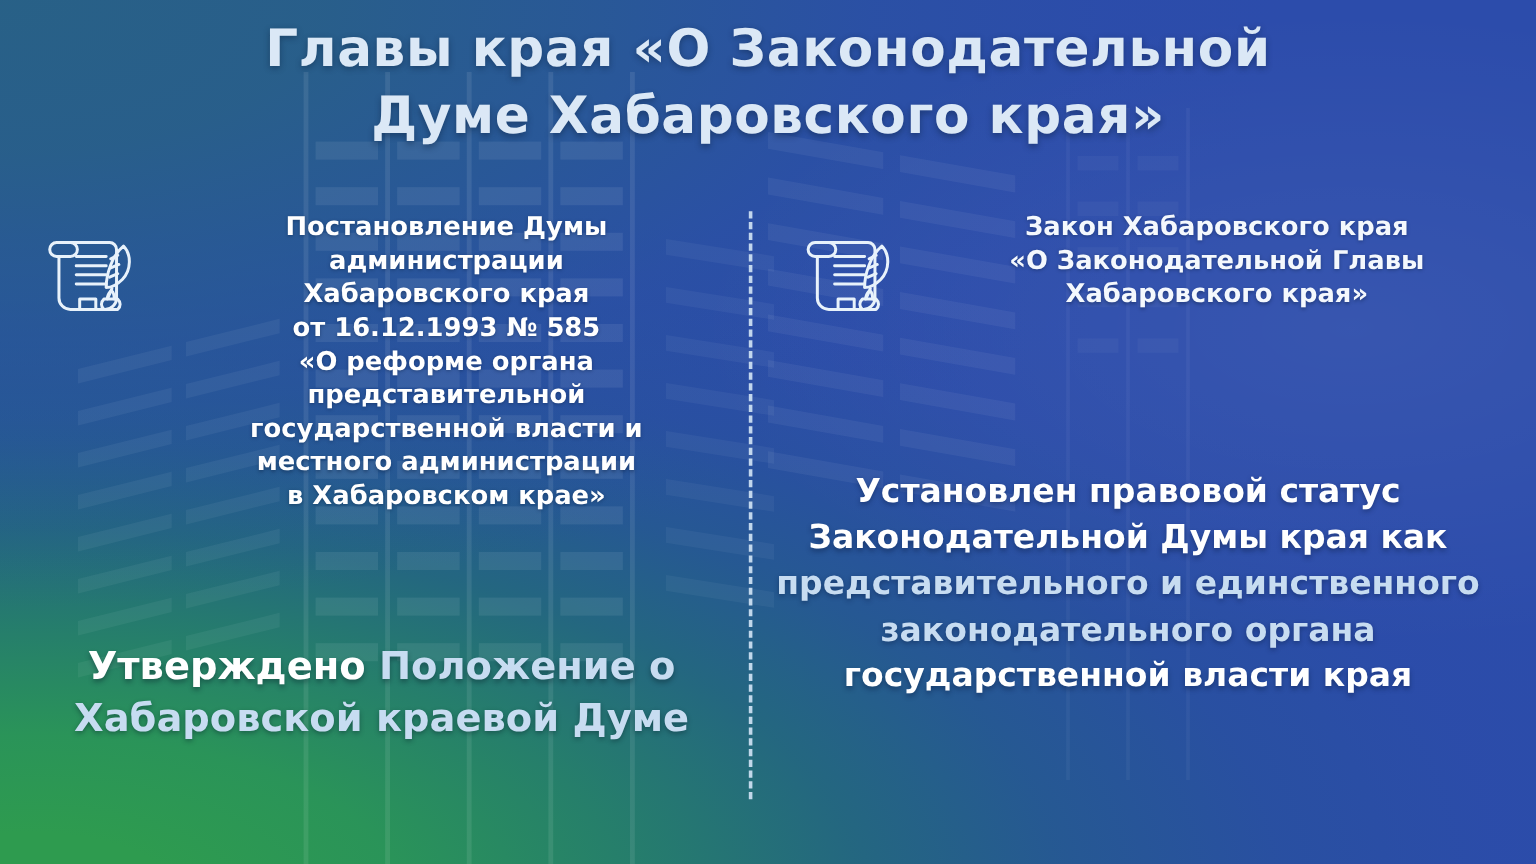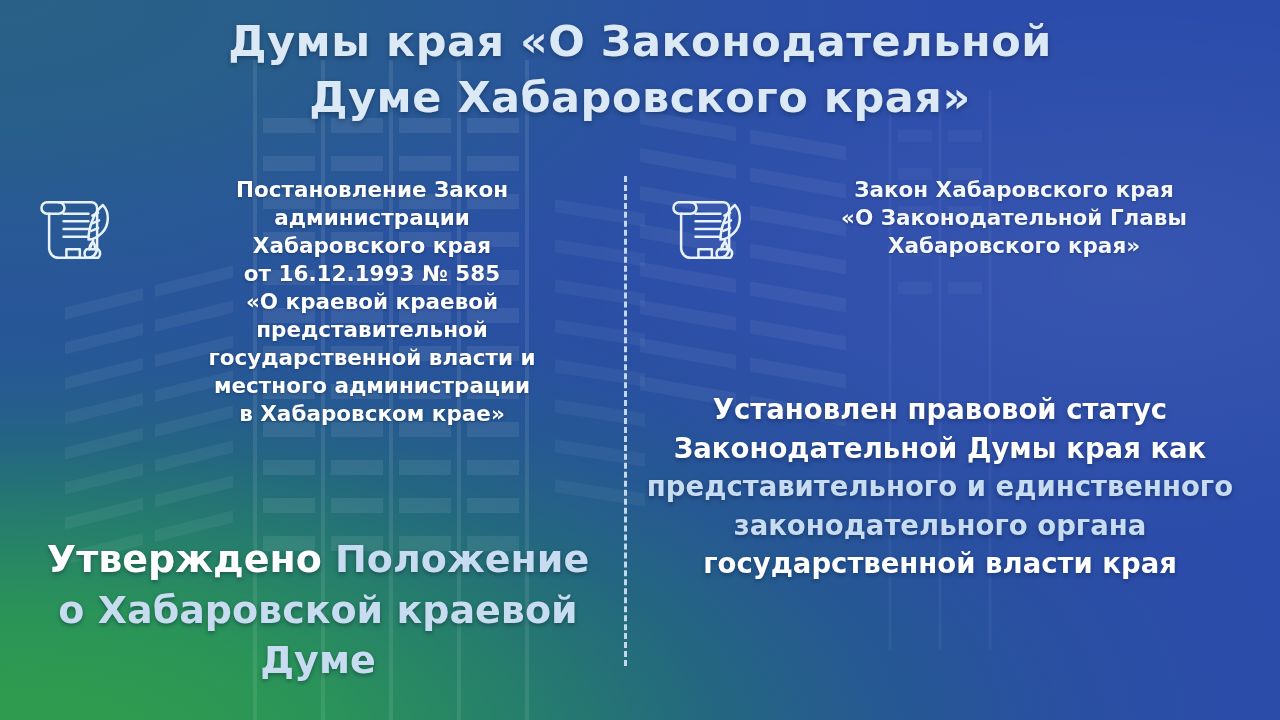--- a/index.html
+++ b/index.html
@@ -161,21 +161,21 @@
     font-size: 21.5px;
     color: #f4f8fd;
   }
 
   .block-left-bottom {
     position: absolute;
     left: 28px;
     top: 534px;
     width: 580px;
     text-align: center;
-    font-size: 38px;
+    font-size: 32px;
     font-weight: bold;
     line-height: 1.33;
     text-shadow: 0 2px 4px rgba(8,30,40,0.42);
   }
 
   .block-right-bottom {
     position: absolute;
     left: 640px;
     top: 390px;
     width: 600px;
@@ -320,21 +320,21 @@
           <rect x="308" y="192" width="34" height="12"></rect>
       </g>
     </svg>
   </div>
 
   <div class="bg-sheen"></div>
 
   <div class="content">
 
     <div class="title">
-      <div>Думы края «О Законодательной</div>
+      <div>Главы края «О Законодательной</div>
       <div>Думе Хабаровского края»</div>
     </div>
 
     <div class="divider"></div>
 
     <div class="col-left">
       <div class="doc-row">
         <span class="scroll-icon">
           <svg viewBox="0 0 100 100" aria-hidden="true">
             <g fill="none" stroke="#e8f2fb" stroke-width="2.6" stroke-linecap="round" stroke-linejoin="round">
@@ -344,25 +344,25 @@
               <path d="M40 70 h14 v9 h-14 z"></path>
               <path d="M78 24 c7 7 7 21 -1 29 c-6 6 -11 7 -14 7 c0 -11 5 -28 15 -36 z"></path>
               <path d="M73 32 l-6 3 M74 40 l-7 3 M73 48 l-7 3"></path>
               <path d="M68 61 l-3 7"></path>
               <path d="M61 70 h12 a9 7 0 0 1 0 9 h-12 a9 7 0 0 1 0 -9 z"></path>
               <path d="M64 70 c0 -4 2 -6 3 -7 M70 70 c0 -4 -1 -6 -2 -7"></path>
             </g>
           </svg>
         </span>
         <div class="doc-text">
-          <div>Постановление Закон</div>
+          <div>Постановление Думы</div>
           <div>администрации</div>
           <div>Хабаровского края</div>
           <div>от 16.12.1993 № 585</div>
-          <div>«О краевой краевой</div>
+          <div>«О реформе органа</div>
           <div>представительной</div>
           <div>государственной власти и</div>
           <div>местного администрации</div>
           <div>в Хабаровском крае»</div>
         </div>
       </div>
     </div>
 
     <div class="block-left-bottom">
       <span class="tx-white">Утверждено</span>

